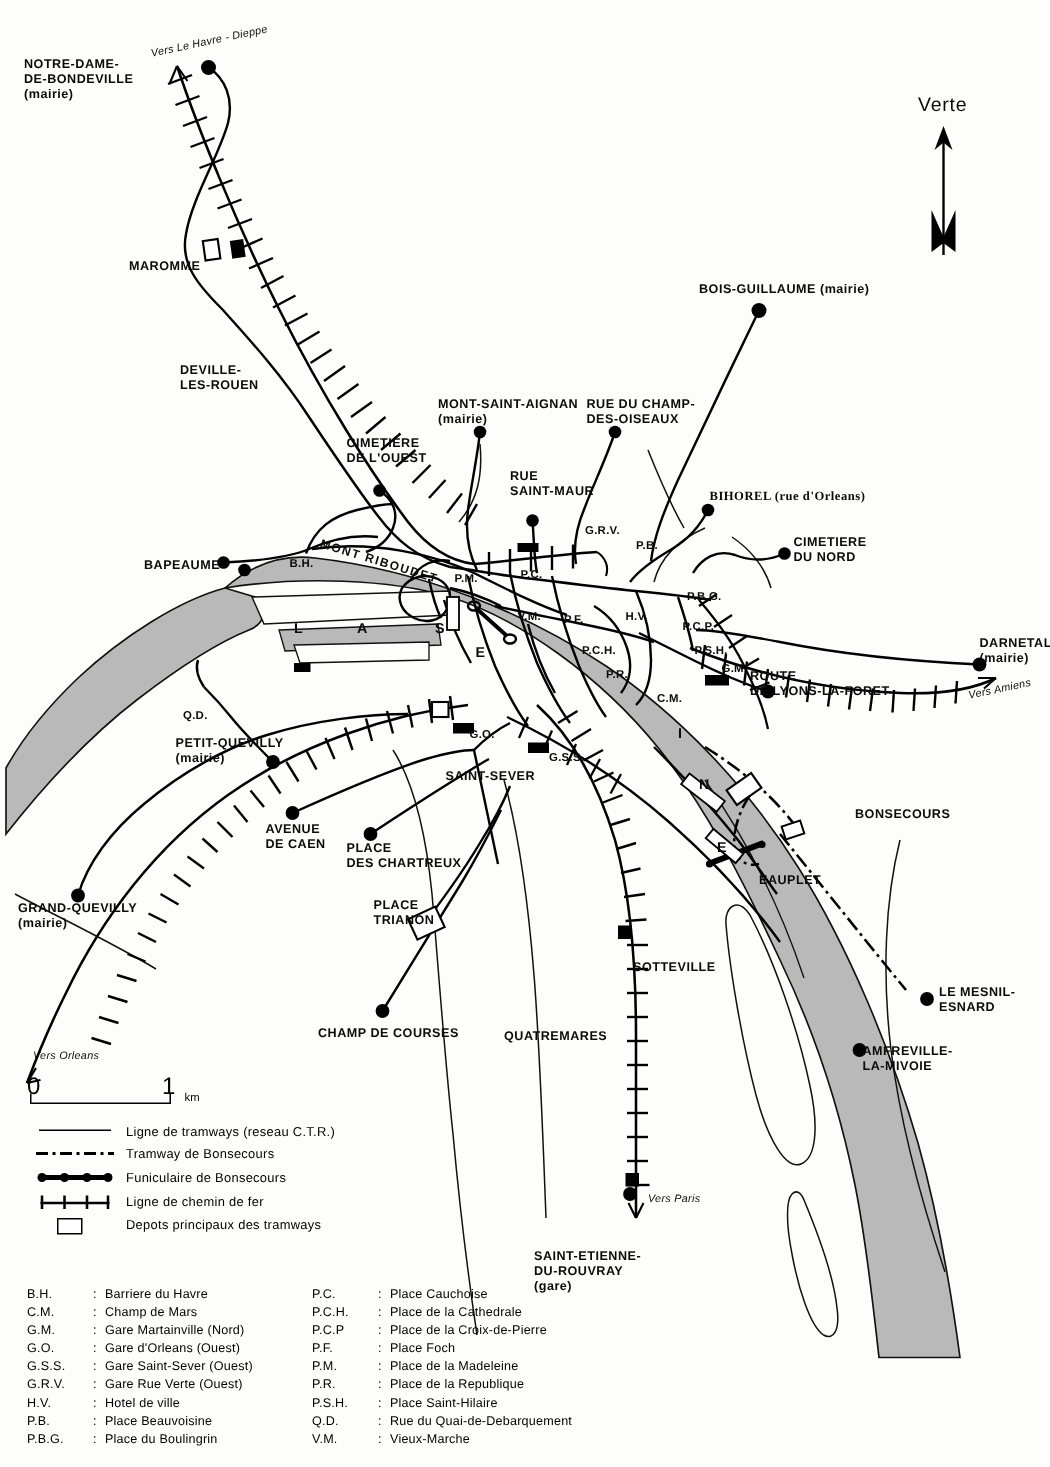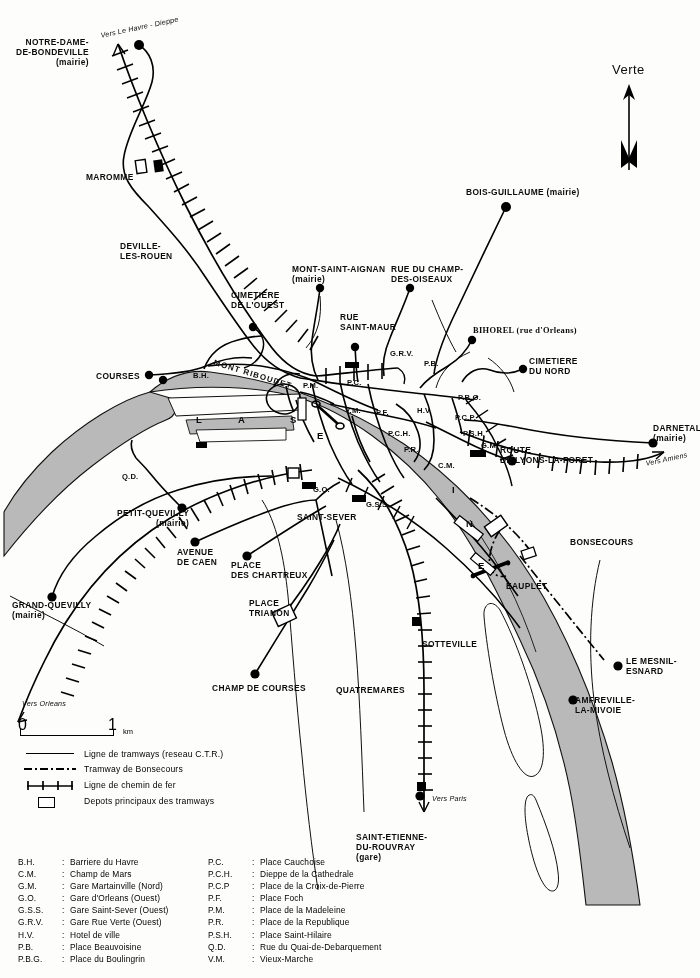--- a/index.html
+++ b/index.html
@@ -469,41 +469,41 @@
     </g>
 
     <g>
       <line x1="629" y1="88" x2="629" y2="170" stroke="#000" stroke-width="1.6"></line>
       <path d="M629,84 L623,100 L629,95 L635,100 Z" fill="#000"></path>
       <path d="M621,140 L629,158 L637,140 L637,168 L629,162 L621,168 Z" fill="#000"></path>
     </g>
   </svg>
 
   <div id="place-labels">
-      <div class="lbl place" style="left: 16px; top: 38px; text-align: right;"><div>NOTRE-DAME-
+      <div class="lbl place" style="left: 16px; top: 38px;"><div>NOTRE-DAME-
 DE-BONDEVILLE</div><div class="mairie">(mairie)</div></div>
       <div class="lbl place" style="left: 86px; top: 173px;"><div>MAROMME</div></div>
       <div class="lbl place" style="left: 120px; top: 242px;"><div>DEVILLE-
 LES-ROUEN</div></div>
       <div class="lbl place" style="left: 231px; top: 291px;"><div>CIMETIERE
 DE L'OUEST</div></div>
-      <div class="lbl place" style="left: 96px; top: 372px;"><div>COURSES</div></div>
+      <div class="lbl place" style="left: 96px; top: 372px;"><div>BAPEAUME</div></div>
       <div class="lbl place" style="left: 292px; top: 265px;"><div>MONT-SAINT-AIGNAN</div><div class="mairie">(mairie)</div></div>
       <div class="lbl place" style="left: 340px; top: 313px;"><div>RUE
 SAINT-MAUR</div></div>
       <div class="lbl place" style="left: 391px; top: 265px;"><div>RUE DU CHAMP-
 DES-OISEAUX</div></div>
       <div class="lbl place" style="left: 466px; top: 188px;"><div>BOIS-GUILLAUME (mairie)</div></div>
       <div class="lbl place" style="left: 473px; top: 326px; font-family: Liberation Serif, serif;"><div>BIHOREL (rue d'Orleans)</div></div>
       <div class="lbl place" style="left: 529px; top: 357px;"><div>CIMETIERE
 DU NORD</div></div>
       <div class="lbl place" style="left: 653px; top: 424px;"><div>DARNETAL</div><div class="mairie">(mairie)</div></div>
       <div class="lbl place" style="left: 500px; top: 446px;"><div>ROUTE
 DE LYONS-LA-FORET</div></div>
-      <div class="lbl place" style="left: 117px; top: 509px; text-align: right;"><div>PETIT-QUEVILLY</div><div class="mairie">(mairie)</div></div>
+      <div class="lbl place" style="left: 117px; top: 491px;"><div>PETIT-QUEVILLY</div><div class="mairie">(mairie)</div></div>
       <div class="lbl place" style="left: 12px; top: 601px;"><div>GRAND-QUEVILLY</div><div class="mairie">(mairie)</div></div>
       <div class="lbl place" style="left: 177px; top: 548px;"><div>AVENUE
 DE CAEN</div></div>
       <div class="lbl place" style="left: 231px; top: 561px;"><div>PLACE
 DES CHARTREUX</div></div>
       <div class="lbl place" style="left: 249px; top: 599px;"><div>PLACE
 TRIANON</div></div>
       <div class="lbl place" style="left: 212px; top: 684px;"><div>CHAMP DE COURSES</div></div>
       <div class="lbl place" style="left: 297px; top: 513px;"><div>SAINT-SEVER</div></div>
       <div class="lbl place" style="left: 422px; top: 640px;"><div>SOTTEVILLE</div></div>
@@ -573,20 +573,32 @@
 
     <div class="leg-row">
       <div class="leg-sym">
         <svg class="sym-dashdot" viewBox="0 0 52 2" preserveAspectRatio="none">
           <line x1="0" y1="1" x2="52" y2="1" stroke="#000" stroke-width="2" stroke-dasharray="8,3,2,3"></line>
         </svg>
       </div>
       <div class="leg-txt">Tramway de Bonsecours</div>
     </div>
 
+    <div class="leg-row">
+      <div class="leg-sym">
+        <svg class="sym-funi" viewBox="0 0 52 8">
+          <line x1="2" y1="4" x2="50" y2="4" stroke="#000" stroke-width="3.4"></line>
+          <circle cx="4" cy="4" r="3" fill="#000"></circle>
+          <circle cx="19" cy="4" r="3" fill="#000"></circle>
+          <circle cx="34" cy="4" r="3" fill="#000"></circle>
+          <circle cx="48" cy="4" r="3" fill="#000"></circle>
+        </svg>
+      </div>
+      <div class="leg-txt">Funiculaire de Bonsecours</div>
+    </div>
 
 
     <div class="leg-row">
       <div class="leg-sym">
         <svg class="sym-rail" viewBox="0 0 52 10">
           <line x1="3" y1="6" x2="49" y2="6" stroke="#000" stroke-width="1.7"></line>
           <line x1="4" y1="1" x2="4" y2="10" stroke="#000" stroke-width="1.7"></line>
           <line x1="19" y1="1" x2="19" y2="10" stroke="#000" stroke-width="1.7"></line>
           <line x1="34" y1="1" x2="34" y2="10" stroke="#000" stroke-width="1.7"></line>
           <line x1="48" y1="1" x2="48" y2="10" stroke="#000" stroke-width="1.7"></line>
@@ -654,21 +666,21 @@
       </div>
     <div class="abbr-col wide" id="abbr-col-right">
         <div class="abbr-row">
           <div class="abbr-key">P.C.</div>
           <div class="abbr-colon">:</div>
           <div class="abbr-val">Place Cauchoise</div>
         </div>
         <div class="abbr-row">
           <div class="abbr-key">P.C.H.</div>
           <div class="abbr-colon">:</div>
-          <div class="abbr-val">Dieppe de la Cathedrale</div>
+          <div class="abbr-val">Place de la Cathedrale</div>
         </div>
         <div class="abbr-row">
           <div class="abbr-key">P.C.P</div>
           <div class="abbr-colon">:</div>
           <div class="abbr-val">Place de la Croix-de-Pierre</div>
         </div>
         <div class="abbr-row">
           <div class="abbr-key">P.F.</div>
           <div class="abbr-colon">:</div>
           <div class="abbr-val">Place Foch</div>

